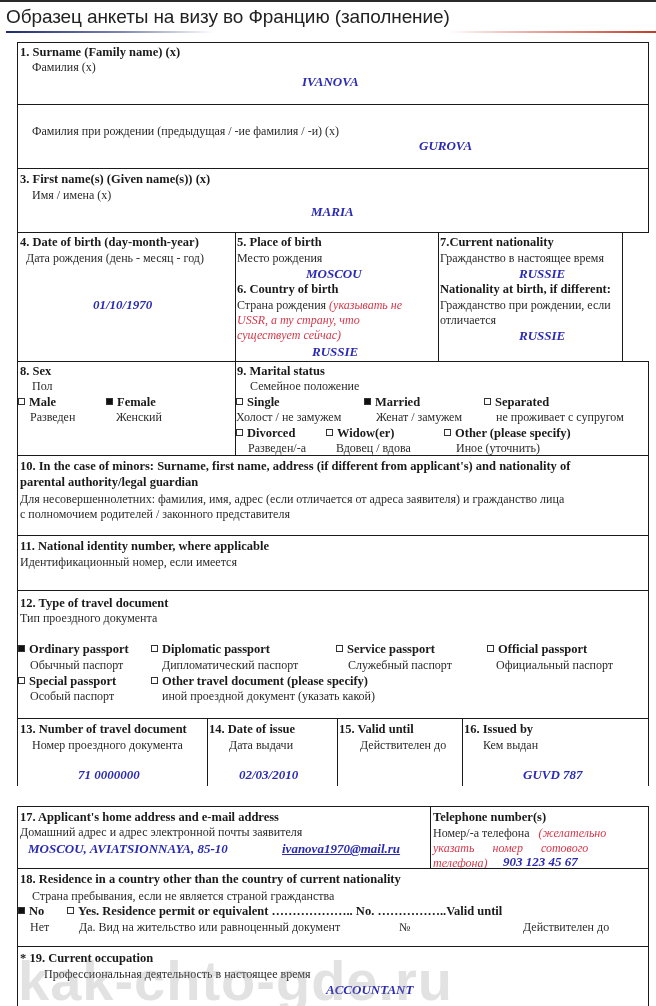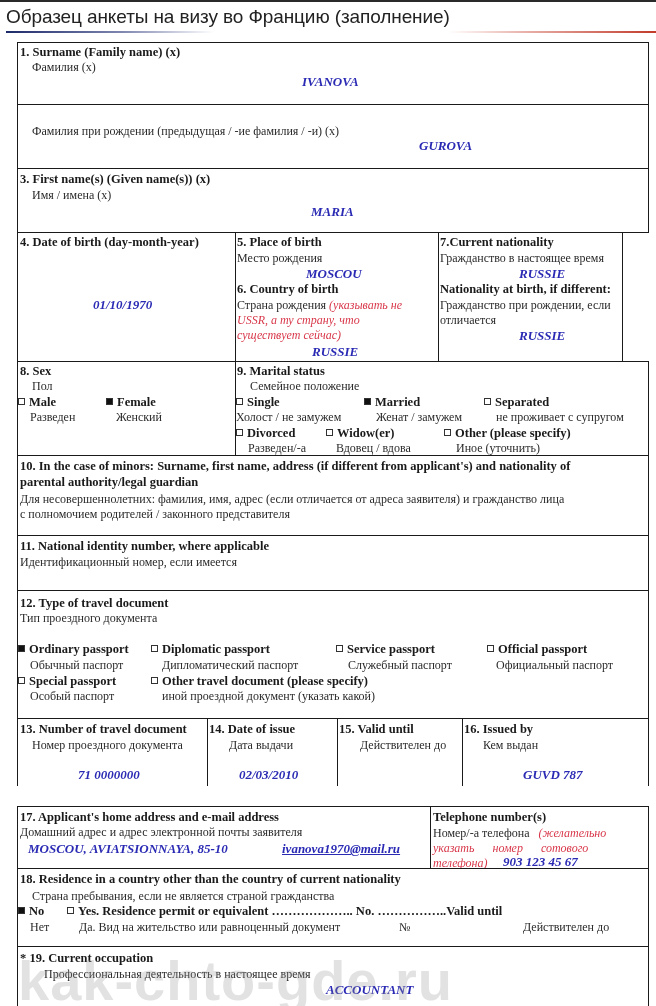--- a/index.html
+++ b/index.html
@@ -43,20 +43,21 @@
 </div>
 
 <div class="cell" style="left:17px;top:168px;width:632px;height:65px;">
   <div class="abs lab b" style="left:2px;top:3px;">3. First name(s) (Given name(s)) (x)</div>
   <div class="abs ru" style="left:14px;top:19px;">Имя / имена (x)</div>
   <div class="val" style="left:293px;top:35px;">MARIA</div>
 </div>
 
 <div class="cell" style="left:17px;top:232px;width:219px;height:130px;">
   <div class="abs lab b" style="left:2px;top:2px;">4. Date of birth (day-month-year)</div>
+  <div class="abs ru" style="left:8px;top:18px;">Дата рождения (день - месяц - год)</div>
   <div class="val" style="left:75px;top:64px;">01/10/1970</div>
 </div>
 <div class="cell" style="left:235px;top:232px;width:204px;height:130px;">
   <div class="abs lab b" style="left:1px;top:2px;">5. Place of birth</div>
   <div class="abs ru" style="left:1px;top:18px;">Место рождения</div>
   <div class="val" style="left:70px;top:33px;">MOSCOU</div>
   <div class="abs lab b" style="left:1px;top:49px;">6. Country of birth</div>
   <div class="abs ru" style="left:1px;top:65px;"><span>Страна рождения</span> <span class="red">(указывать не</span></div>
   <div class="abs ru red" style="left:1px;top:80px;">USSR, а ту страну, что</div>
   <div class="abs ru red" style="left:1px;top:95px;">существует сейчас)</div>

